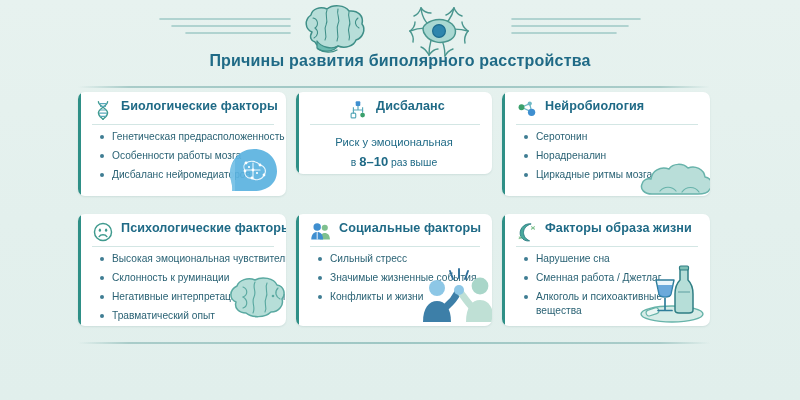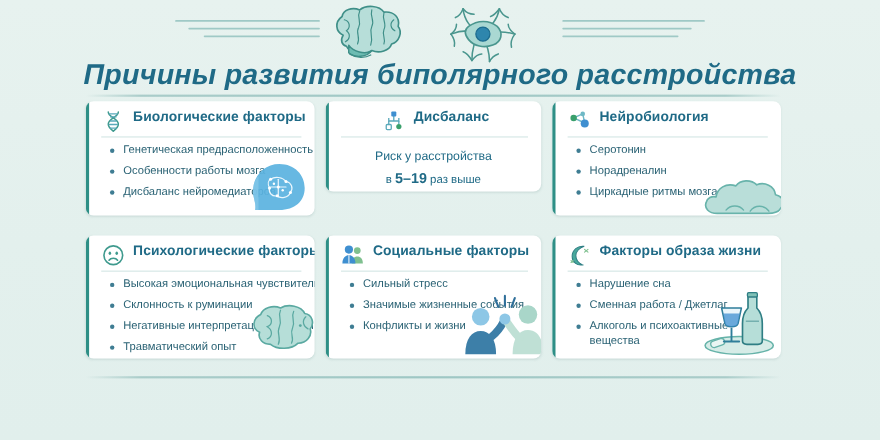--- a/index.html
+++ b/index.html
@@ -24,26 +24,25 @@
   .header-art {
     position: absolute;
     left: 0; top: 2px;
     width: 800px; height: 58px;
   }
   .title {
     position: absolute;
     left: 0; top: 52px;
     width: 800px;
     text-align: center;
-    font-size: 26px;
+    font-size: 16px;
     font-weight: bold;
     color: #1f6a86;
     letter-spacing: .2px;
     white-space: nowrap;
-    font-style: italic;
   }
   .rule {
     position: absolute;
     left: 78px;
     width: 632px;
     height: 2px;
     background: linear-gradient(90deg, rgba(160,200,197,0) 0%, #a9ccc9 8%, #9ec7c4 50%, #a9ccc9 92%, rgba(160,200,197,0) 100%);
   }
   .rule.top { top: 86px; }
   .rule.bottom { top: 342px; }
@@ -270,23 +269,23 @@
           <path d="M17 12 L17 15"></path>
         </g>
         <rect x="9.5" y="2.5" width="5" height="5" rx="1" fill="#3f8fd0"></rect>
         <rect x="4.5" y="15.5" width="5" height="5" rx="1" fill="none" stroke="#5aa9ba" stroke-width="1.3"></rect>
         <circle cx="17" cy="17.5" r="2.6" fill="#3aa06c"></circle>
       </svg>
       <span class="card-title">Дисбаланс</span>
     </div>
     <div class="head-rule"></div>
     <div class="gen-text">
-      <div>Риск у расстройства</div>
+      <div>Риск у эмоциональная</div>
       <div>
-        <span class="small">в </span><span class="big">5–19</span><span class="small"> раз выше</span>
+        <span class="small">в </span><span class="big">8–10</span><span class="small"> раз выше</span>
       </div>
     </div>
   </div>
 
   <div class="card" id="card-neuro">
     <div class="card-head">
       <svg class="ico" viewBox="0 0 24 24">
         <g stroke="#6fb9c6" stroke-width="1.4">
           <line x1="6" y1="9" x2="15" y2="5"></line>
           <line x1="15" y1="5" x2="17" y2="14"></line>

